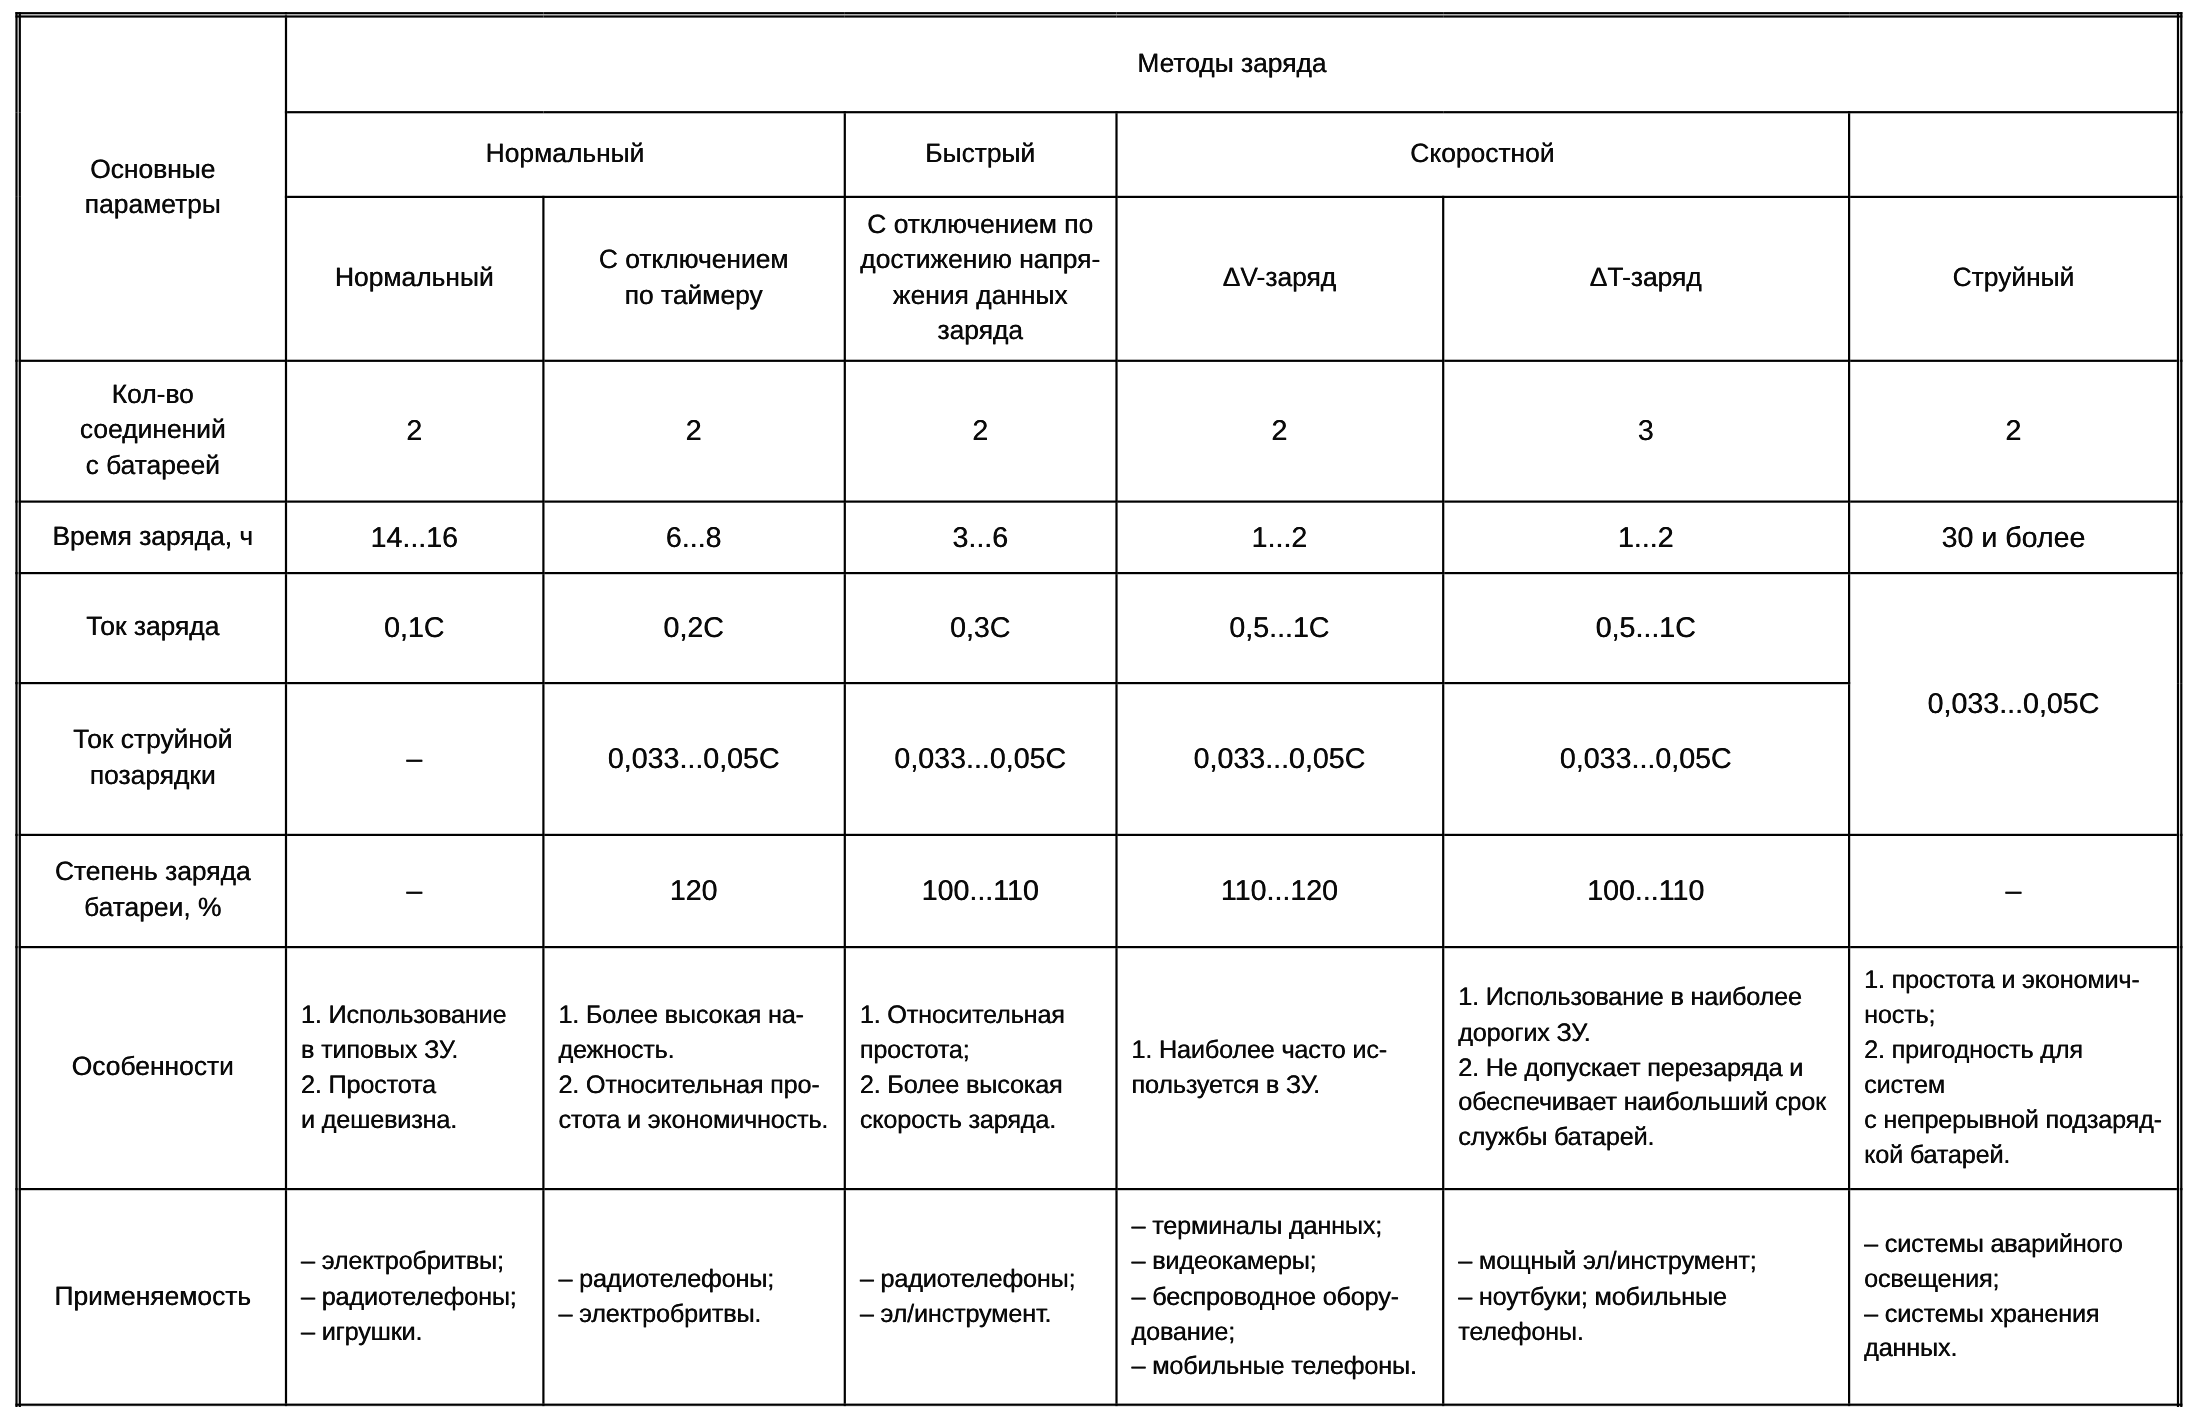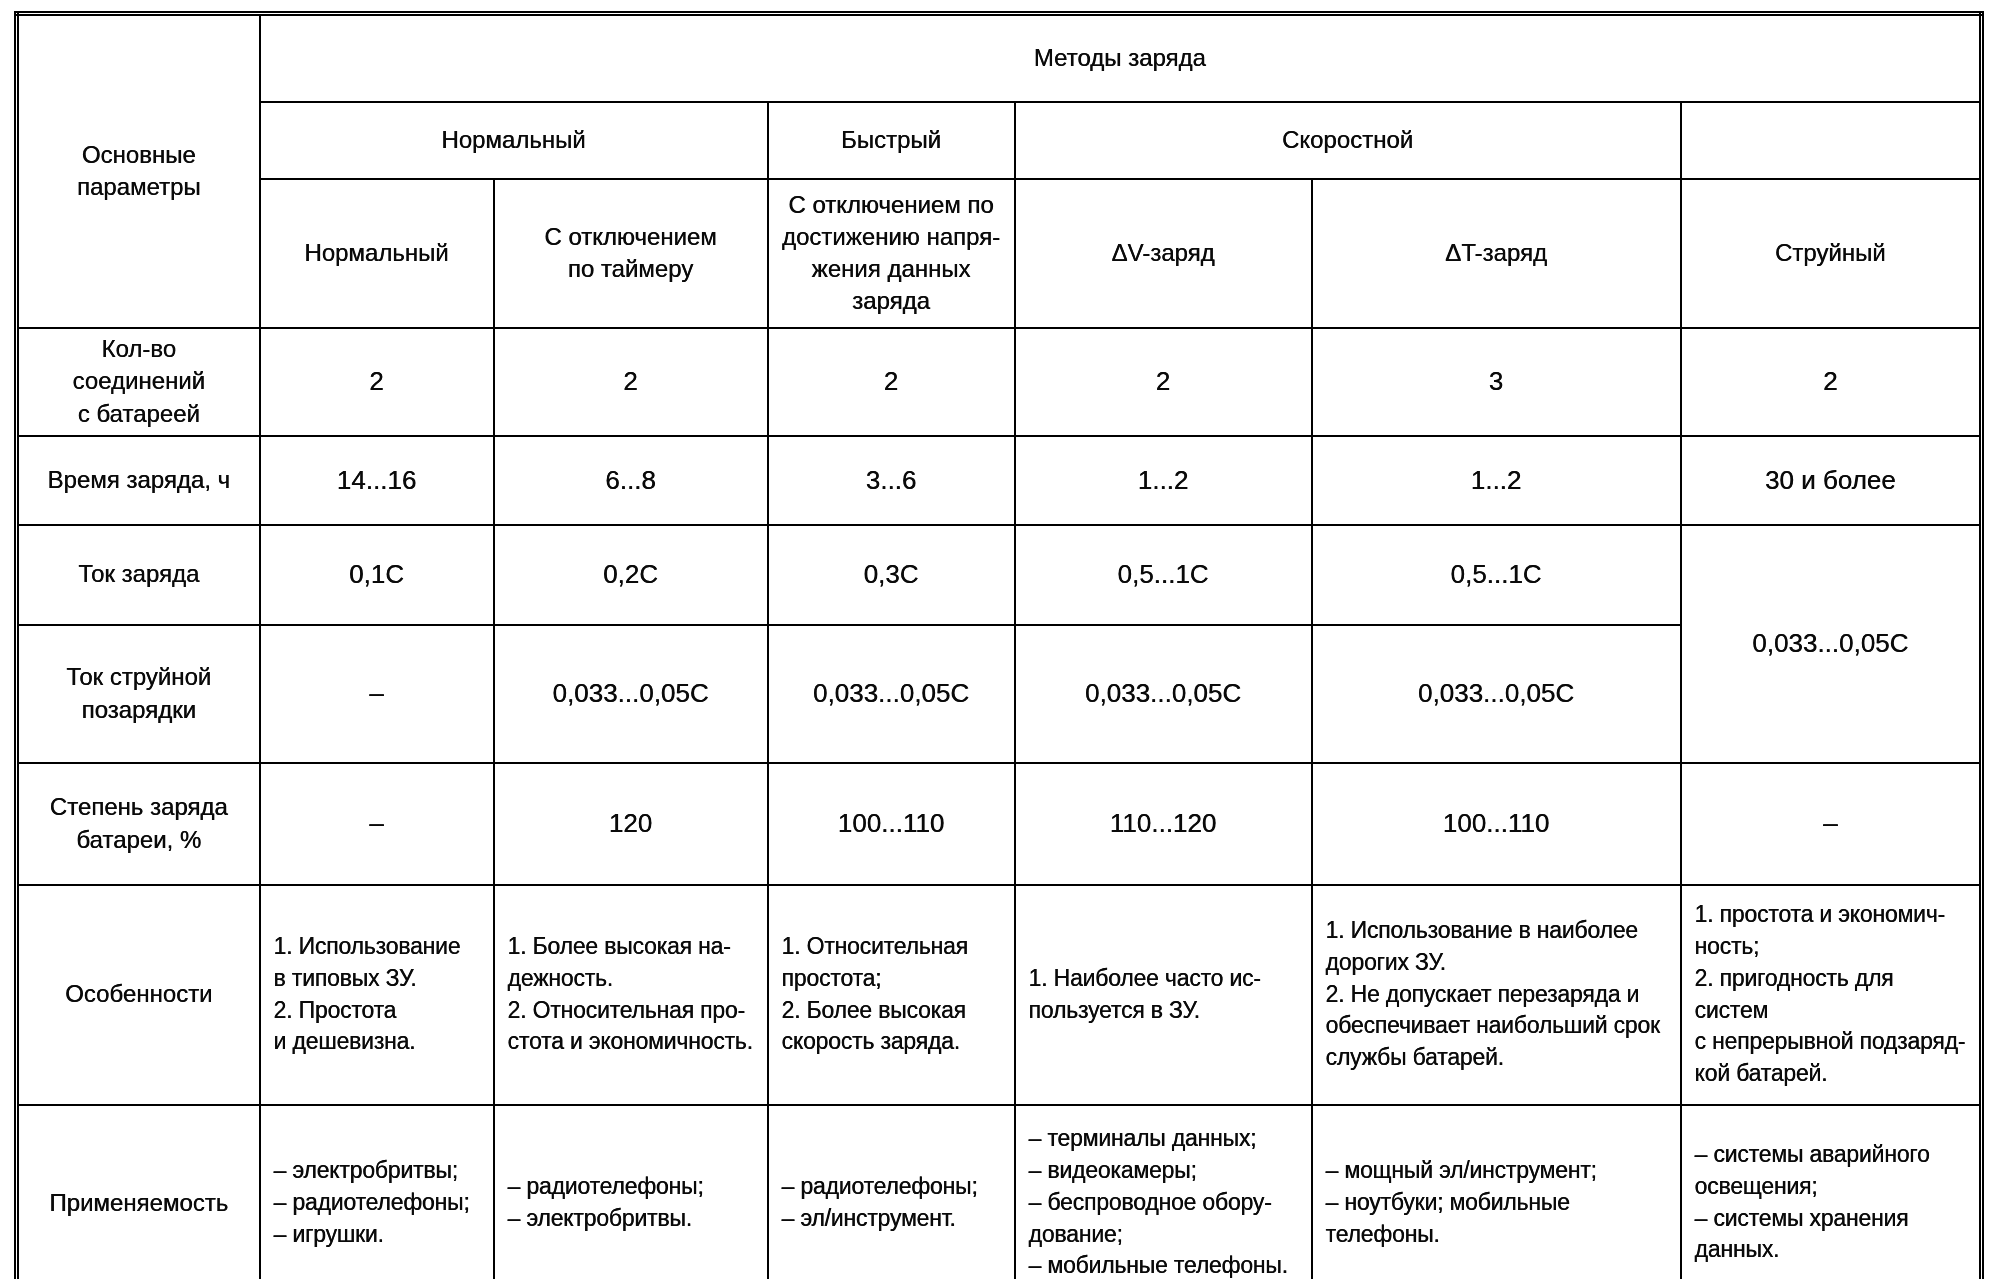--- a/index.html
+++ b/index.html
@@ -80,32 +80,32 @@
     <td>С отключением
 по таймеру</td>
     <td class="nopad">С отключением по
 достижению напря-
 жения данных заряда</td>
     <td>ΔV-заряд</td>
     <td>ΔT-заряд</td>
     <td>Струйный</td>
   </tr>
 
-  <tr style="height:108px">
+  <tr style="height:128px">
     <td>Кол-во соединений
 с батареей</td>
     <td class="val">2</td>
     <td class="val">2</td>
     <td class="val">2</td>
     <td class="val">2</td>
     <td class="val">3</td>
     <td class="val">2</td>
   </tr>
 
-  <tr style="height:89px">
+  <tr style="height:65px">
     <td>Время заряда, ч</td>
     <td class="val it">14...16</td>
     <td class="val it">6...8</td>
     <td class="val it">3...6</td>
     <td class="val it">1...2</td>
     <td class="val it">1...2</td>
     <td class="val it">30 и более</td>
   </tr>
 
   <tr style="height:100px">
@@ -121,21 +121,21 @@
   <tr style="height:138px">
     <td>Ток струйной
 позарядки</td>
     <td class="val">–</td>
     <td class="val">0,033...0,05С</td>
     <td class="val">0,033...0,05С</td>
     <td class="val">0,033...0,05С</td>
     <td class="val">0,033...0,05С</td>
   </tr>
 
-  <tr style="height:122px">
+  <tr style="height:102px">
     <td>Степень заряда
 батареи, %</td>
     <td class="val">–</td>
     <td class="val it">120</td>
     <td class="val it">100...110</td>
     <td class="val it">110...120</td>
     <td class="val it">100...110</td>
     <td class="val">–</td>
   </tr>
 

